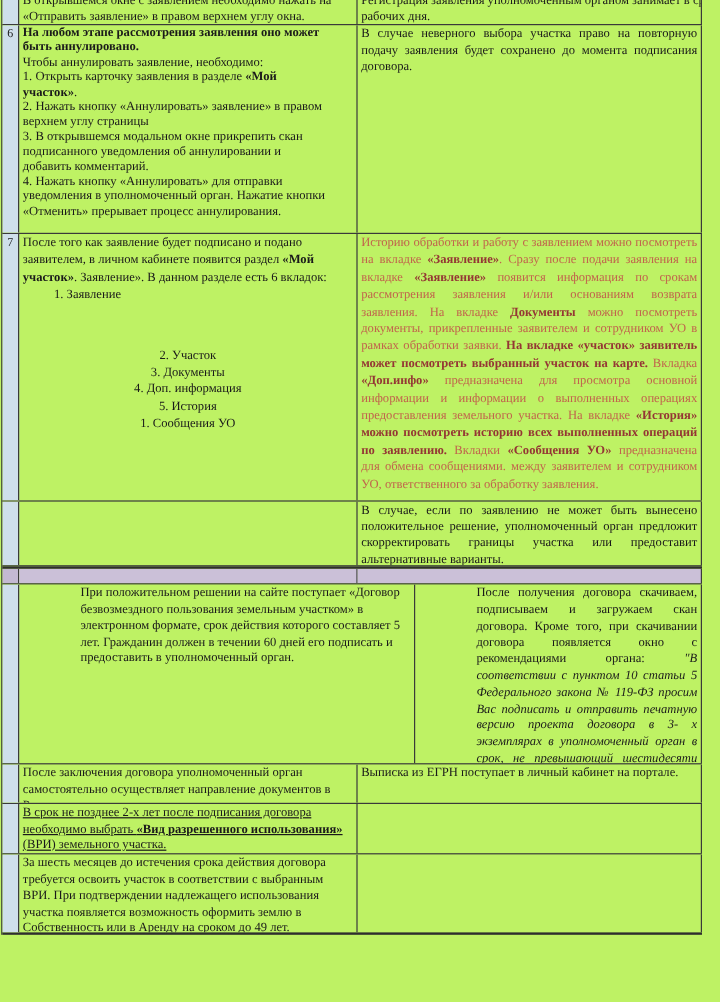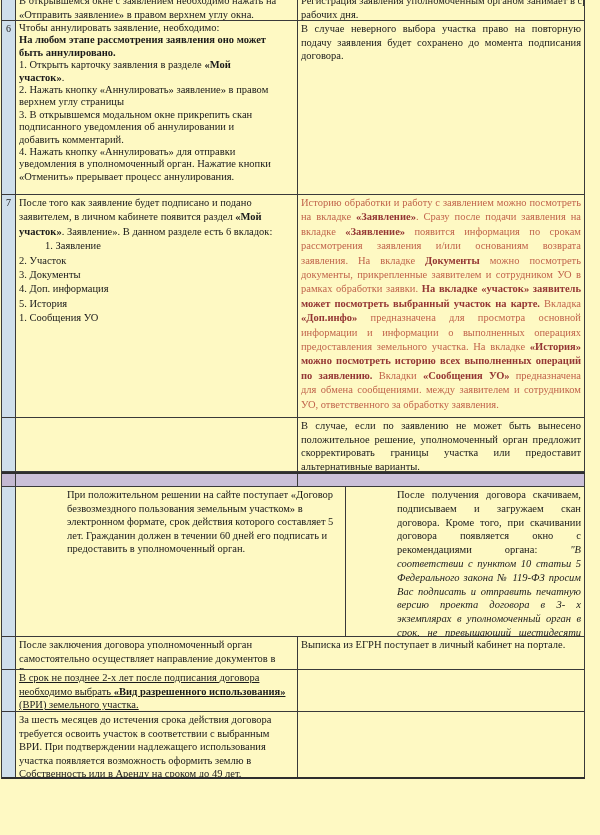--- a/index.html
+++ b/index.html
@@ -1,16 +1,16 @@
 <!DOCTYPE html>
 <html><head>
 <meta charset="utf-8">
 <style>
   html,body{margin:0;padding:0;background:#fff;}
-  .canvas{position:relative;width:600px;height:835px;background:#fef9c3;overflow:hidden;
+  .canvas{position:relative;width:600px;height:835px;background:#bef264;overflow:hidden;
           font-family:"Liberation Serif", serif;color:#1a1a1a;}
   .doc-table{position:absolute;left:1px;top:0;width:583px;border-left:1px solid #3a3a3a;}
   .row{display:flex;border-bottom:1px solid #3a3a3a;overflow:hidden;box-sizing:border-box;}
   .cell{box-sizing:border-box;border-right:1px solid #3a3a3a;padding:1px 3px 0 3px;
         font-size:10.5px;line-height:13.5px;overflow:hidden;}
   .num{flex:0 0 14px;background:#cfdfeb;text-align:center;font-size:10px;padding:1px 0 0 0;}
   .c1{flex:0 0 282px;}
   .c2{flex:1 1 auto;text-align:justify;}
   .r5{height:21px;}
   .r6{height:174px;}
@@ -26,21 +26,21 @@
   .clip{margin-top:-7px;}
   .nowrap{white-space:nowrap;}
   .b{font-weight:bold;}
   .i{font-style:italic;}
   .o{color:#c1654c;}
   .ob{color:#943634;font-weight:bold;}
   .lh12{line-height:12.4px;}
   .lh14{line-height:14.4px;}
   .lh13-8{line-height:13.8px;}
   .narrow{padding-right:26px;}
-  .tabs-list{text-align:left;}
+  .tabs-list{text-align:center;margin-top:36px;}
   .tab-gap{display:inline-block;width:26px;}
 </style>
 </head>
 <body>
 
 <div class="canvas">
   <div class="doc-table">
 
     <div class="row r5">
       <div class="cell num"></div>
@@ -54,22 +54,22 @@
         <div class="clip">
           <div class="nowrap">Регистрация заявления уполномоченным органом занимает в среднем 3-4</div>
           <div class="nowrap">рабочих дня.</div>
         </div>
       </div>
     </div>
 
     <div class="row r6">
       <div class="cell num">6</div>
       <div class="cell c1 narrow lh12">
+        <div><span class="b">На любом этапе рассмотрения заявления оно может быть аннулировано.</span></div>
         <div>Чтобы аннулировать заявление, необходимо:</div>
-        <div><span class="b">На любом этапе рассмотрения заявления оно может быть аннулировано.</span></div>
         <div><span>1. Открыть карточку заявления в разделе </span><span class="b">«Мой участок»</span><span>.</span></div>
         <div>2. Нажать кнопку «Аннулировать» заявление» в правом верхнем углу страницы</div>
         <div>3. В открывшемся модальном окне прикрепить скан подписанного уведомления об аннулировании и добавить комментарий.</div>
         <div>4. Нажать кнопку «Аннулировать» для отправки уведомления в уполномоченный орган. Нажатие кнопки «Отменить» прерывает процесс аннулирования.</div>
       </div>
       <div class="cell c2">В случае неверного выбора участка право на повторную подачу заявления будет сохранено до момента подписания договора.</div>
     </div>
 
     <div class="row r7">
       <div class="cell num">7</div>

